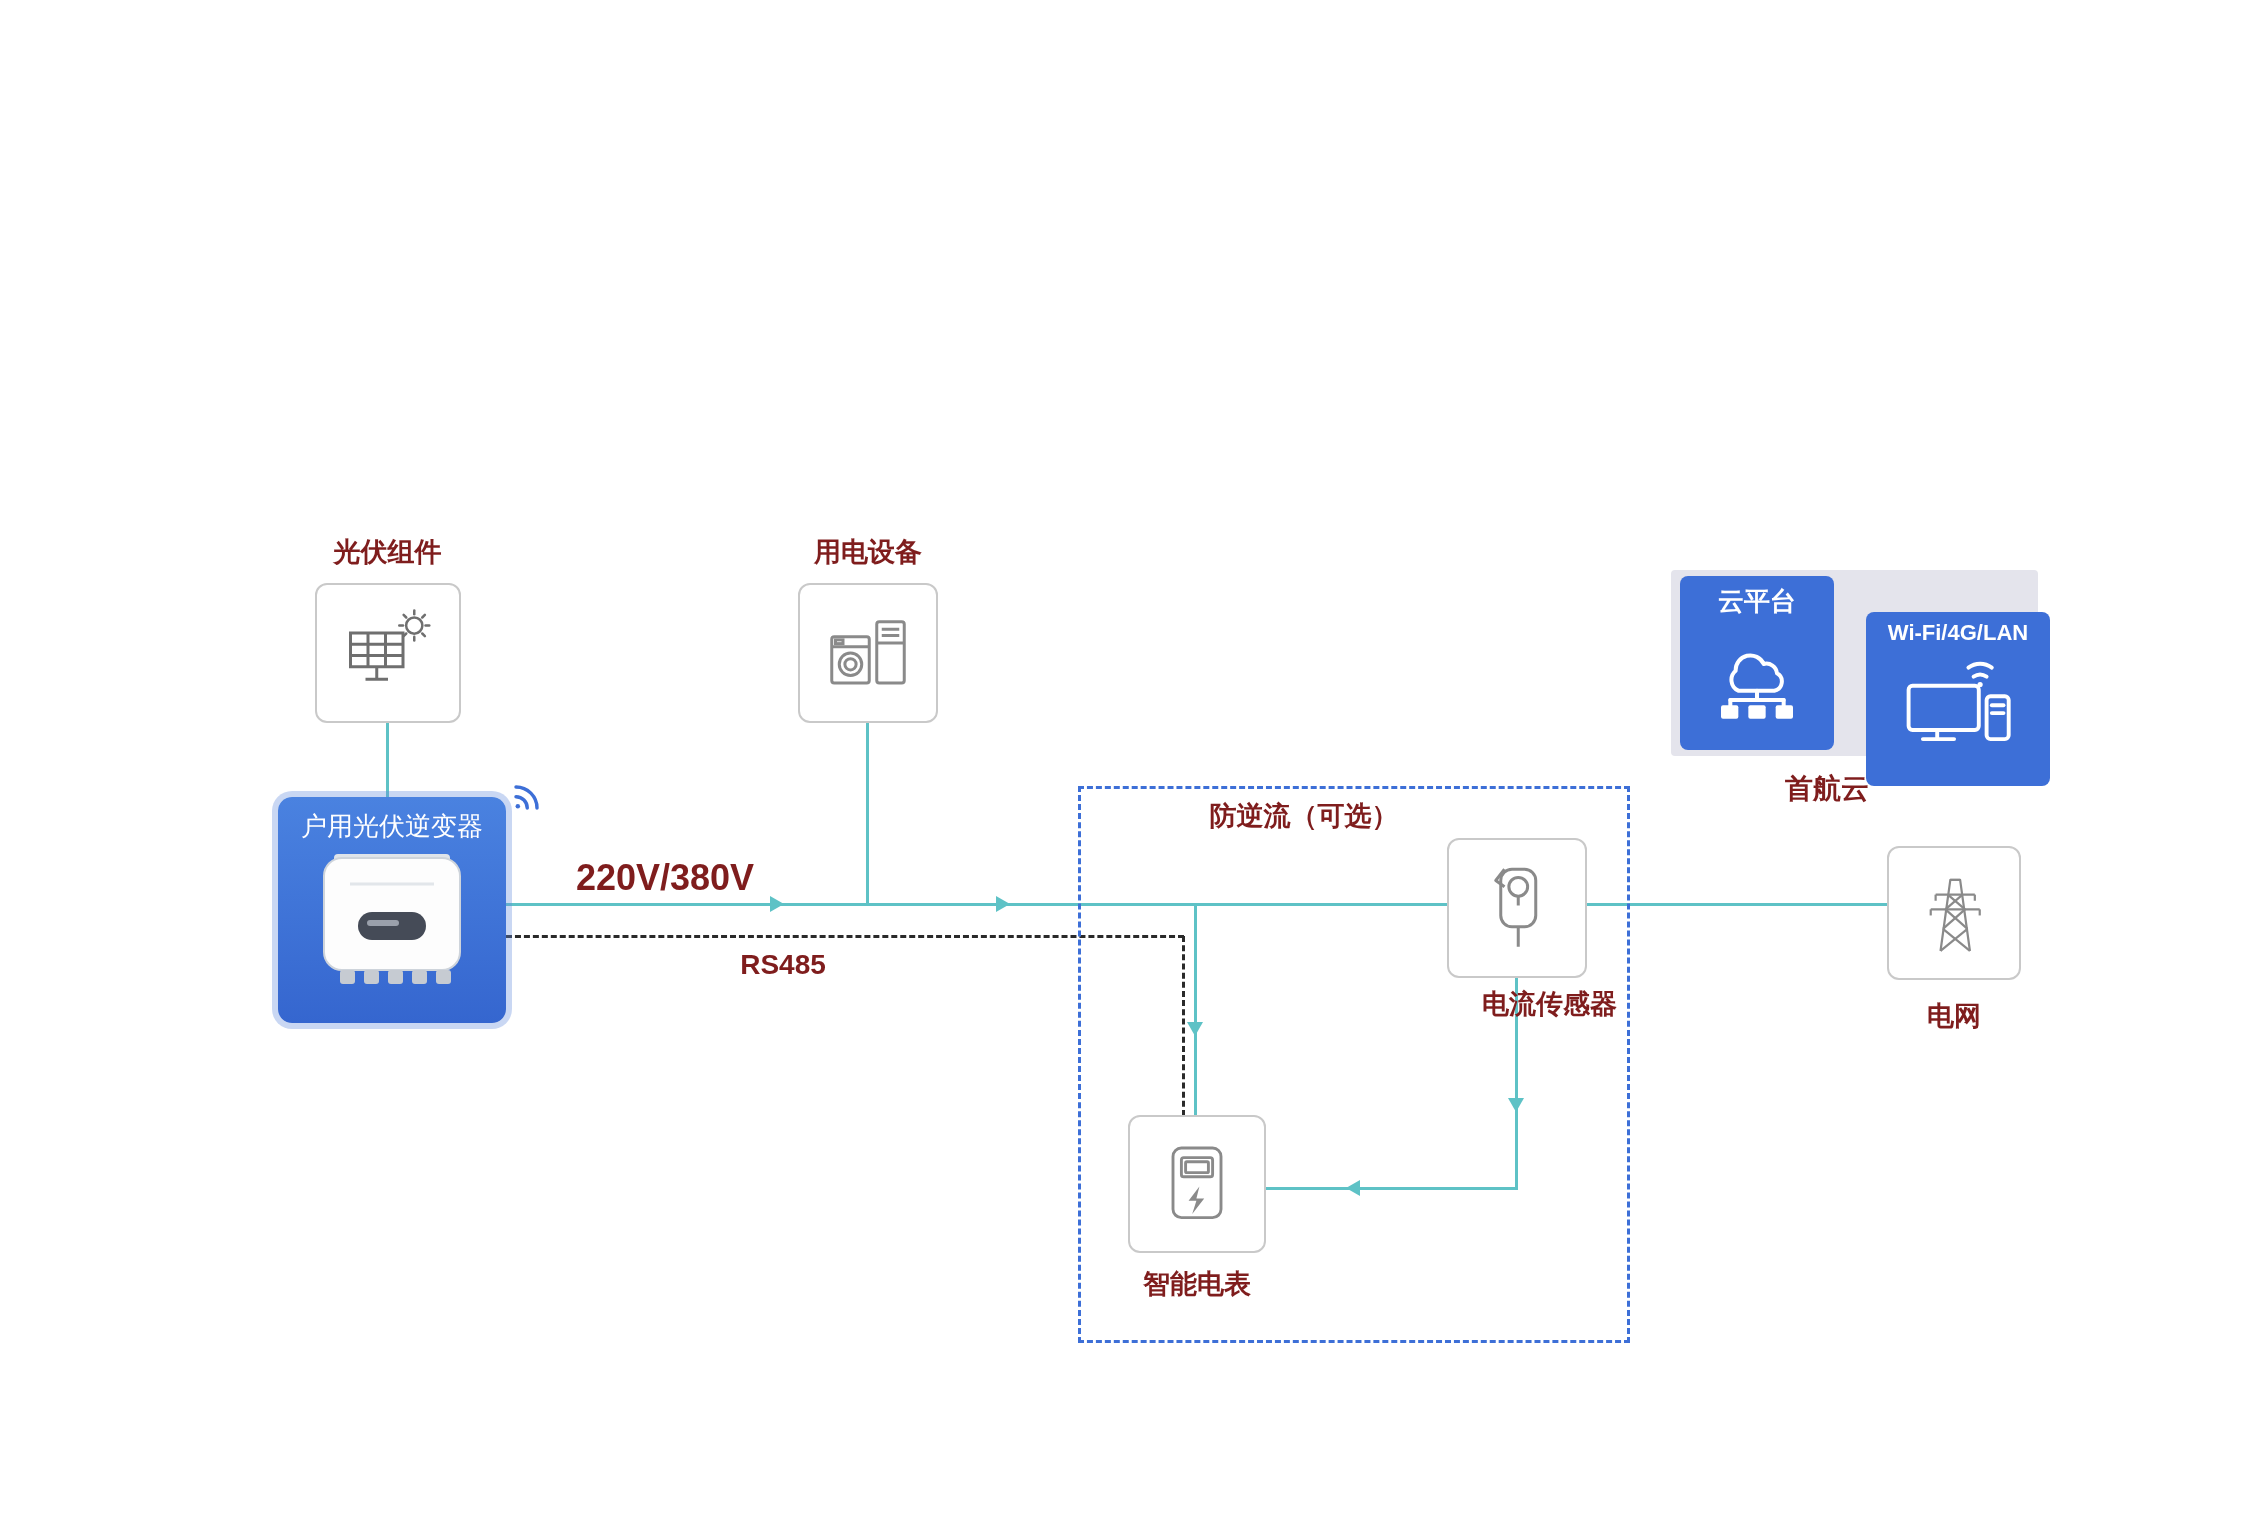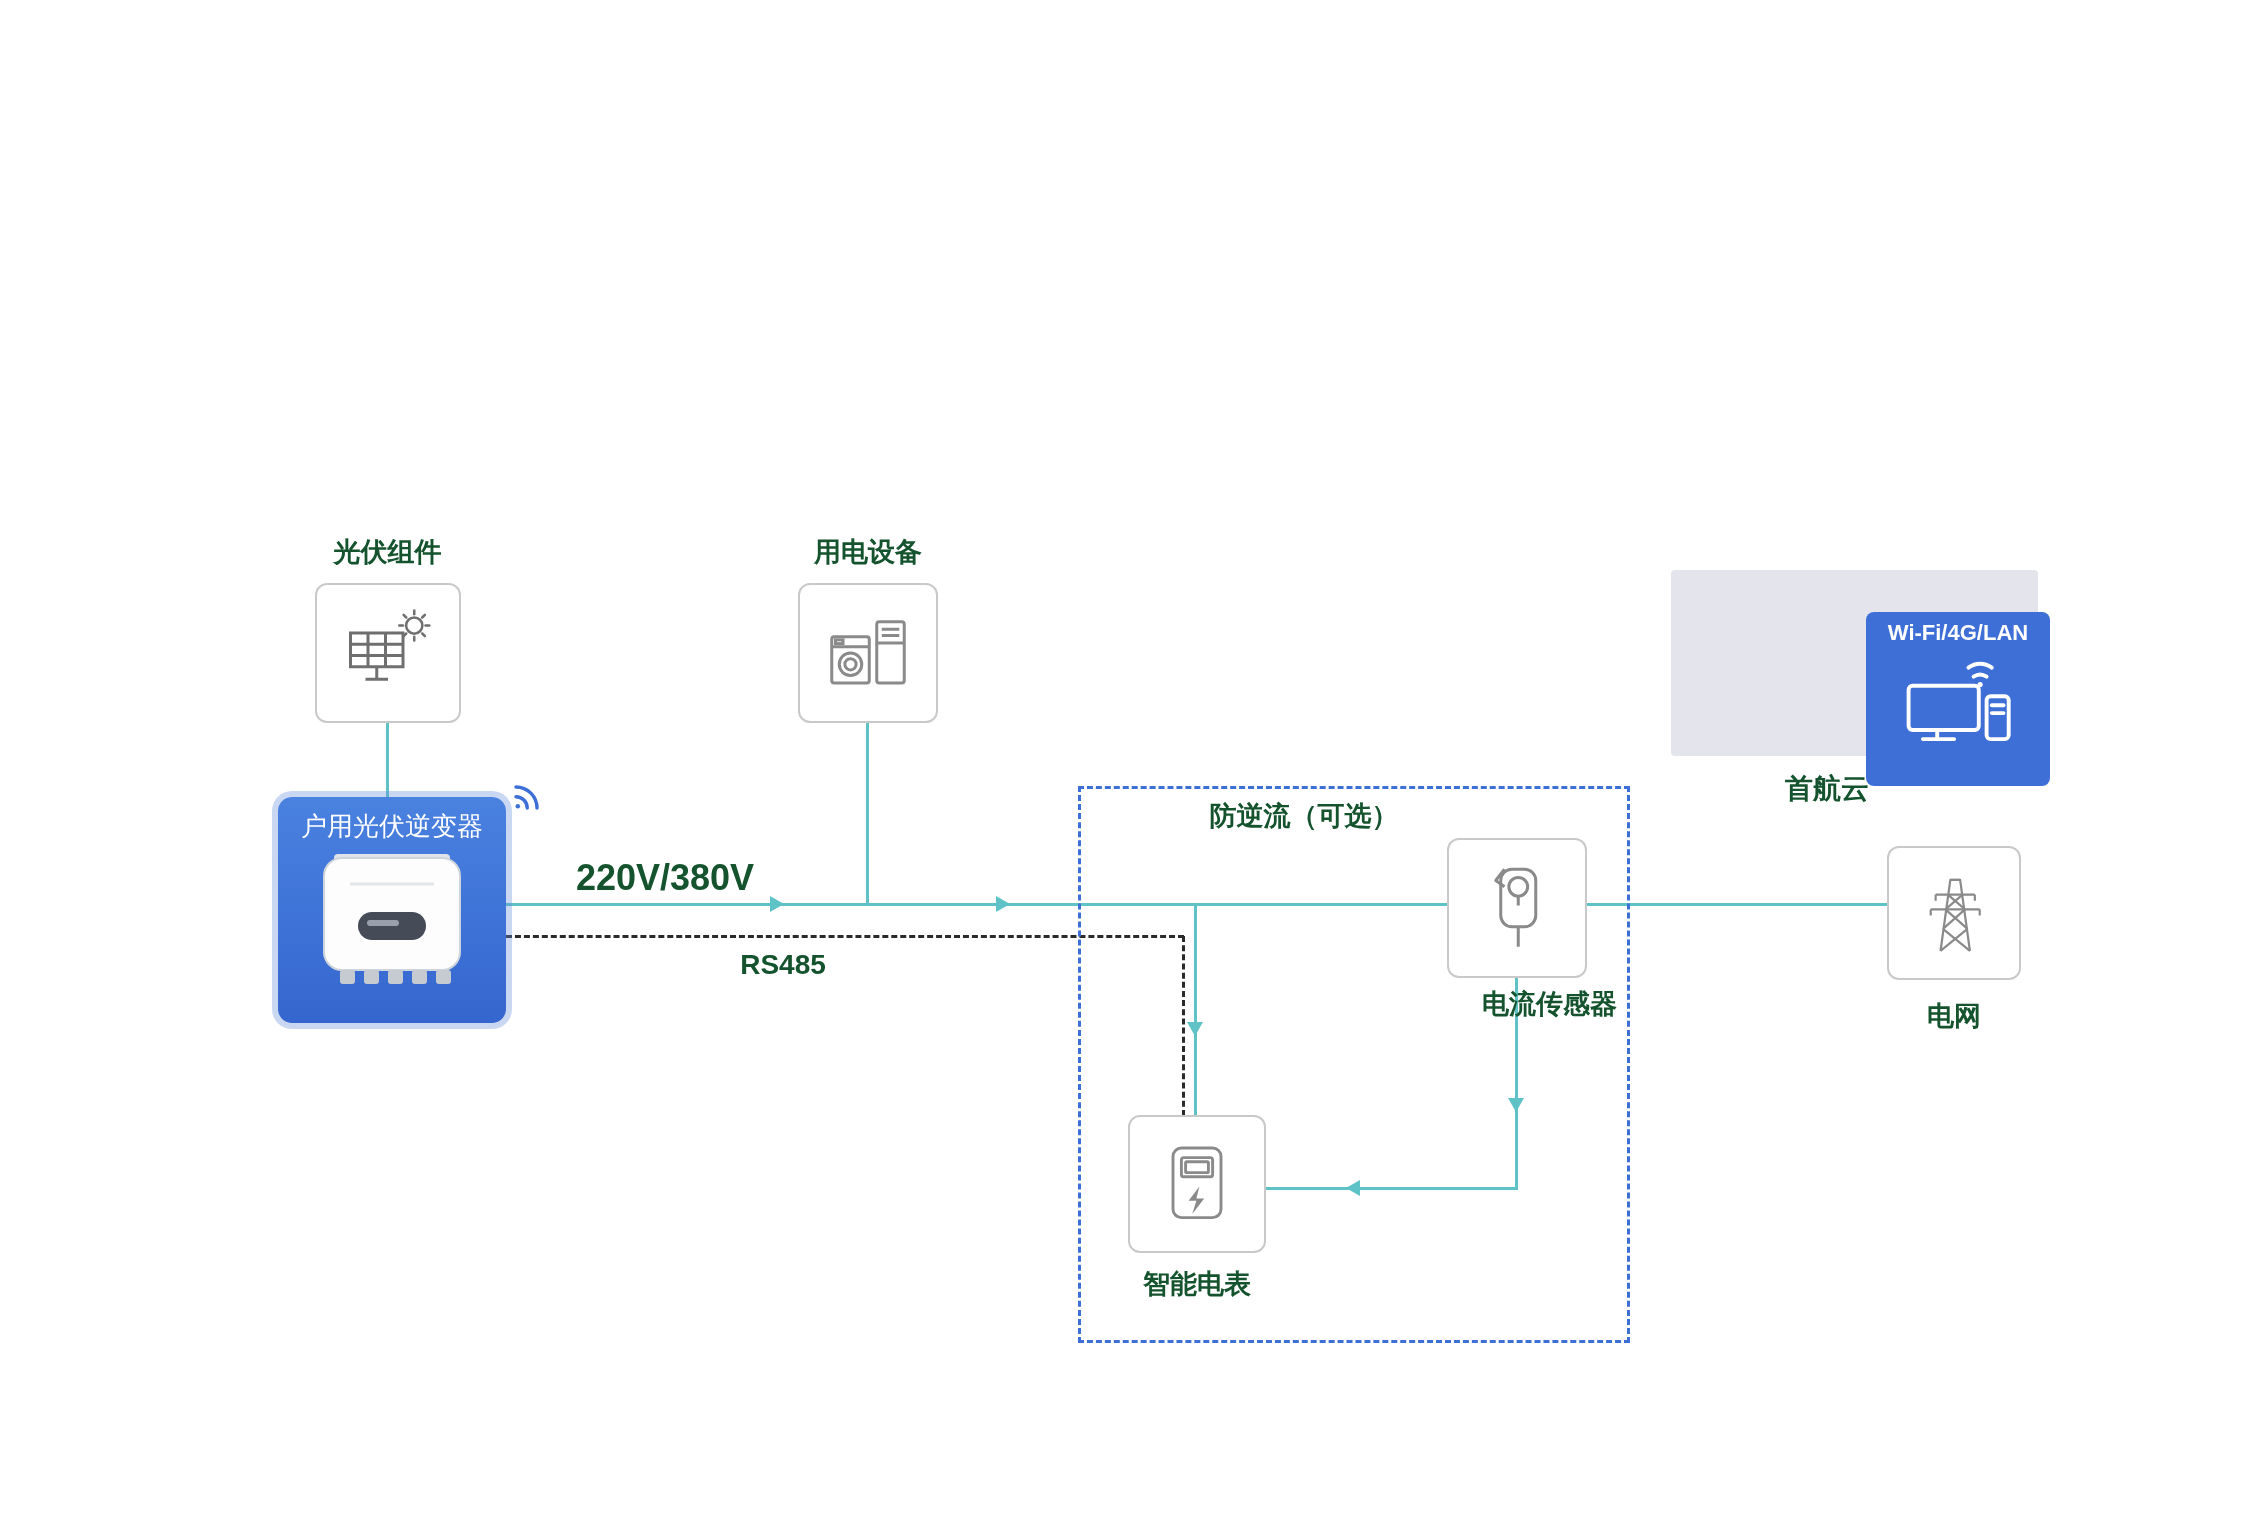--- a/index.html
+++ b/index.html
@@ -13,21 +13,21 @@
 
   
   .node {
     position:absolute; background:#ffffff;
     border:2px solid #c9c9c9; border-radius:12px;
     display:flex; align-items:center; justify-content:center;
   }
 
   
   .lbl {
-    position:absolute; font-weight:bold; color:#14532d;
+    position:absolute; font-weight:bold; color:#7f1d1d;
     font-size:27px; text-align:center; line-height:1.2;
     white-space:nowrap;
   }
 
   
   .tline { position:absolute; background:#5ec2c6; }
 
   
   .dline-h { position:absolute; height:0; border-top:3px dashed #2a2a2a; }
   .dline-v { position:absolute; width:0; border-left:3px dashed #2a2a2a; }
@@ -217,20 +217,37 @@
           <line x1="21" y1="37" x2="21" y2="42"></line>
           <line x1="61" y1="37" x2="61" y2="42"></line>
         </g>
       </svg>
     </span>
   </div>
   <div class="lbl" style="left:1887px; top:1000px; width:134px;">电网</div>
 
   <div class="cloud-panel" style="left:1671px; top:570px; width:367px; height:186px;"></div>
 
+  <div class="blue-card" style="left:1680px; top:576px; width:154px; height:174px;">
+    <div class="card-title big">云平台</div>
+    <span style="margin-top:2px;">
+      <svg width="120" height="110" viewBox="0 0 90 80">
+        <g stroke="#ffffff" stroke-width="3" fill="none" stroke-linejoin="round" stroke-linecap="round">
+          <path d="M29 36 a11 11 0 0 1 21 -5 a8 8 0 0 1 10 7 a7 7 0 0 1 -2 13 H31 a9 9 0 0 1 -2 -15 z"></path>
+          <line x1="45" y1="51" x2="45" y2="58"></line>
+          <line x1="25" y1="58" x2="65" y2="58"></line>
+          <line x1="25" y1="58" x2="25" y2="62"></line>
+          <line x1="65" y1="58" x2="65" y2="62"></line>
+        </g>
+        <rect x="18" y="62" width="13" height="10" fill="#ffffff" rx="1.5"></rect>
+        <rect x="38.5" y="62" width="13" height="10" fill="#ffffff" rx="1.5"></rect>
+        <rect x="59" y="62" width="13" height="10" fill="#ffffff" rx="1.5"></rect>
+      </svg>
+    </span>
+  </div>
 
   <div class="blue-card" style="left:1866px; top:576px; width:184px; height:174px;margin-top:36px;">
     <div class="card-title small">Wi-Fi/4G/LAN</div>
     <span style="margin-top:6px;">
       <svg width="130" height="104" viewBox="0 0 100 80">
         <g stroke="#ffffff" stroke-width="3" fill="none" stroke-linecap="round" stroke-linejoin="round">
           <path d="M58 12 a15 15 0 0 1 18 0"></path>
           <path d="M62 19 a9 9 0 0 1 10 0"></path>
           <rect x="12" y="26" width="54" height="34" rx="3"></rect>
           <line x1="34" y1="60" x2="34" y2="67"></line>

